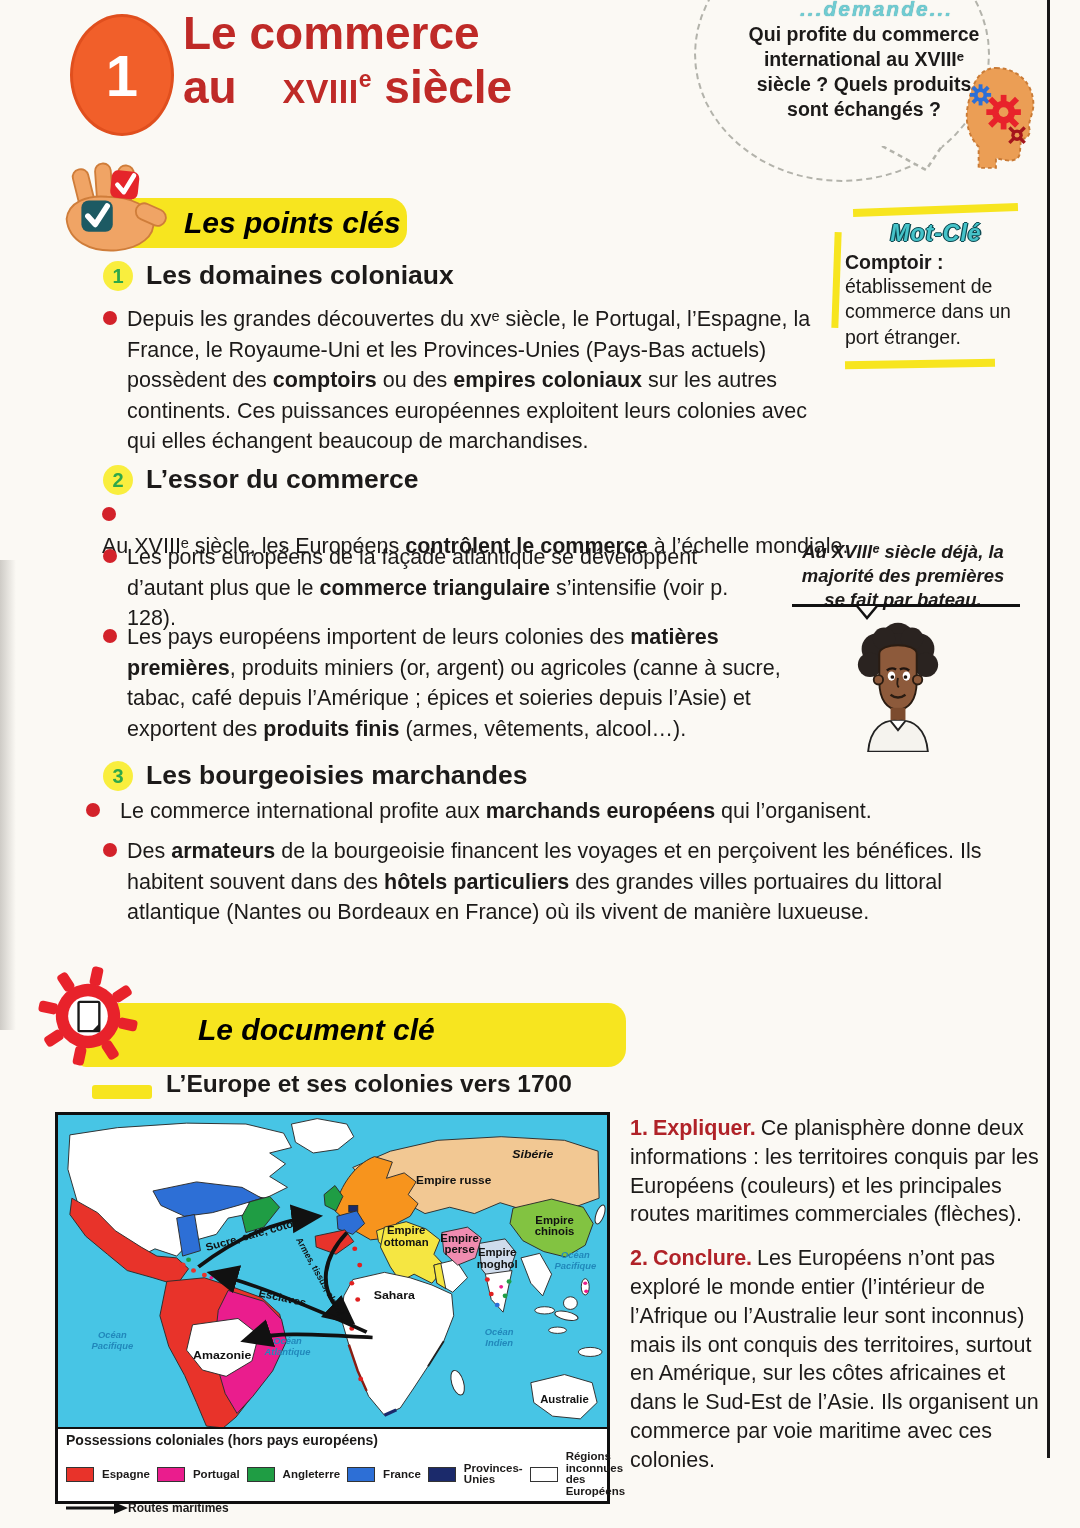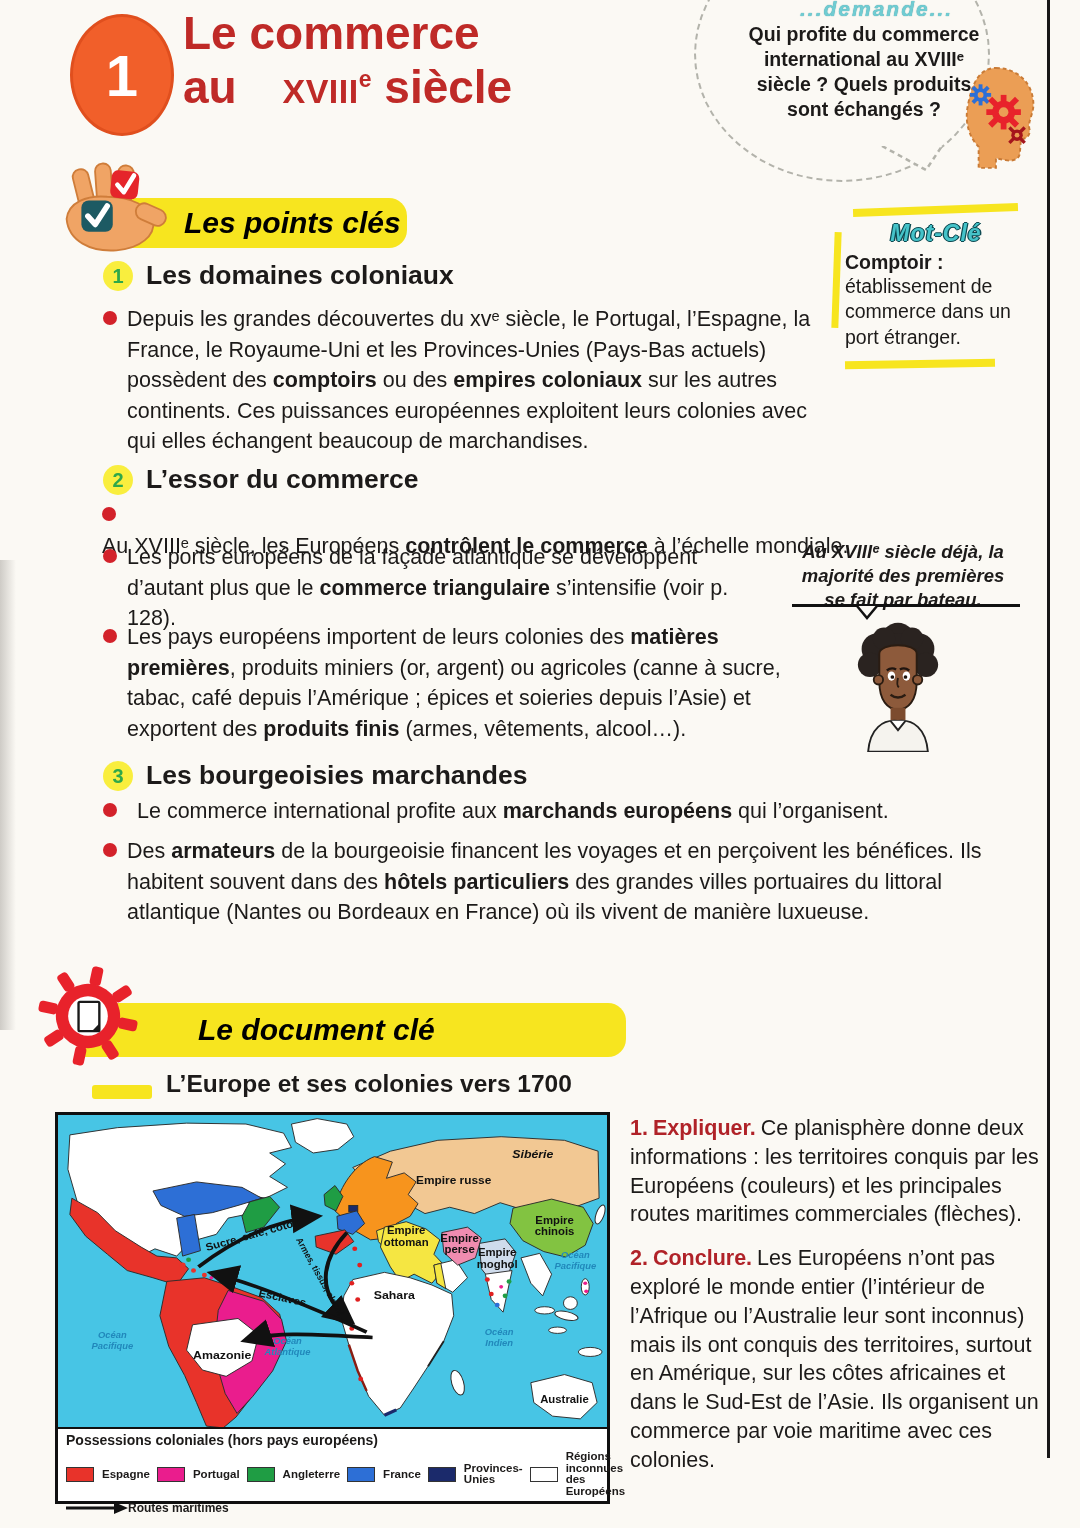--- a/index.html
+++ b/index.html
@@ -23,21 +23,21 @@
   .bq-deco{left:800px;top:-3px;font-style:italic;font-weight:800;font-size:21px;color:#70ccd2;
     letter-spacing:2px;text-shadow:0 0 1px #2b8f97;}
   .bq-text{left:726px;top:22px;width:236px;text-align:center;font-size:19.5px;font-weight:700;line-height:1.28;margin-left:20px;}
 
   
   .banner{background:#f7e51f;border-radius:8px 18px 18px 8px;}
   .banner .bt{font-style:italic;font-weight:800;font-size:30px;color:#000000;}
   .banner1{left:92px;top:198px;width:315px;height:50px;}
   .banner1 .bt{display:block;padding-left:92px;line-height:50px;}
   .hand-icon{left:50px;top:162px;z-index:3;}
-  .banner2{left:78px;top:1003px;width:548px;height:54px;}
+  .banner2{left:78px;top:1003px;width:548px;height:64px;}
   .banner2 .bt{display:block;padding-left:120px;line-height:54px;}
   .gear-icon{left:36px;top:964px;z-index:3;}
 
   
   .sec-head{display:flex;align-items:center;gap:13px;}
   .sec-num{width:30px;height:30px;border-radius:50%;background:#f9ee3e;color:#2ea84a;
     font-weight:800;font-size:20px;line-height:30px;text-align:center;flex:none;}
   .sec-title{font-size:26.5px;font-weight:800;}
   .para{display:flex;gap:10px;}
   .bullet{flex:none;width:14px;height:14px;border-radius:50%;background:#d3222a;margin-top:7px;}
@@ -214,21 +214,21 @@
     <path d="M52,84 Q60,90 68,84" stroke="#2a1c12" stroke-width="2.5" fill="none"></path>
     <rect x="52" y="98" width="16" height="16" fill="#7c4b2e"></rect>
     <path d="M28,145 C30,120 44,110 60,112 C76,110 90,120 92,145 Z" fill="#f5f3ee" stroke="#222" stroke-width="2"></path>
     <path d="M52,112 L60,122 L68,112" stroke="#222" stroke-width="2" fill="#fff"></path>
   </svg>
 
   <div class="abs sec-head" style="left:103px;top:760px;">
     <span class="sec-num">3</span>
     <span class="sec-title">Les bourgeoisies marchandes</span>
   </div>
-  <div class="abs para" style="left:103px;top:796px;width:900px;gap:20px;">
+  <div class="abs para" style="left:86px;top:796px;width:900px;gap:20px;">
     <span class="bullet"></span>
     <span class="ptext"><span>Le commerce international profite aux </span><span class="rb">marchands européens</span><span> qui l’organisent.</span></span>
   </div>
   <div class="abs para" style="left:103px;top:836px;width:930px;">
     <span class="bullet"></span>
     <span class="ptext"><span>Des </span><span class="rb">armateurs</span><span> de la bourgeoisie financent les voyages et en perçoivent les bénéfices. Ils habitent souvent dans des </span><span class="rb">hôtels particuliers</span><span> des grandes villes portuaires du littoral atlantique (Nantes ou Bordeaux en France) où ils vivent de manière luxueuse.</span></span>
   </div>
 
   <div class="abs banner banner2">
     <span class="bt">Le document clé</span>

